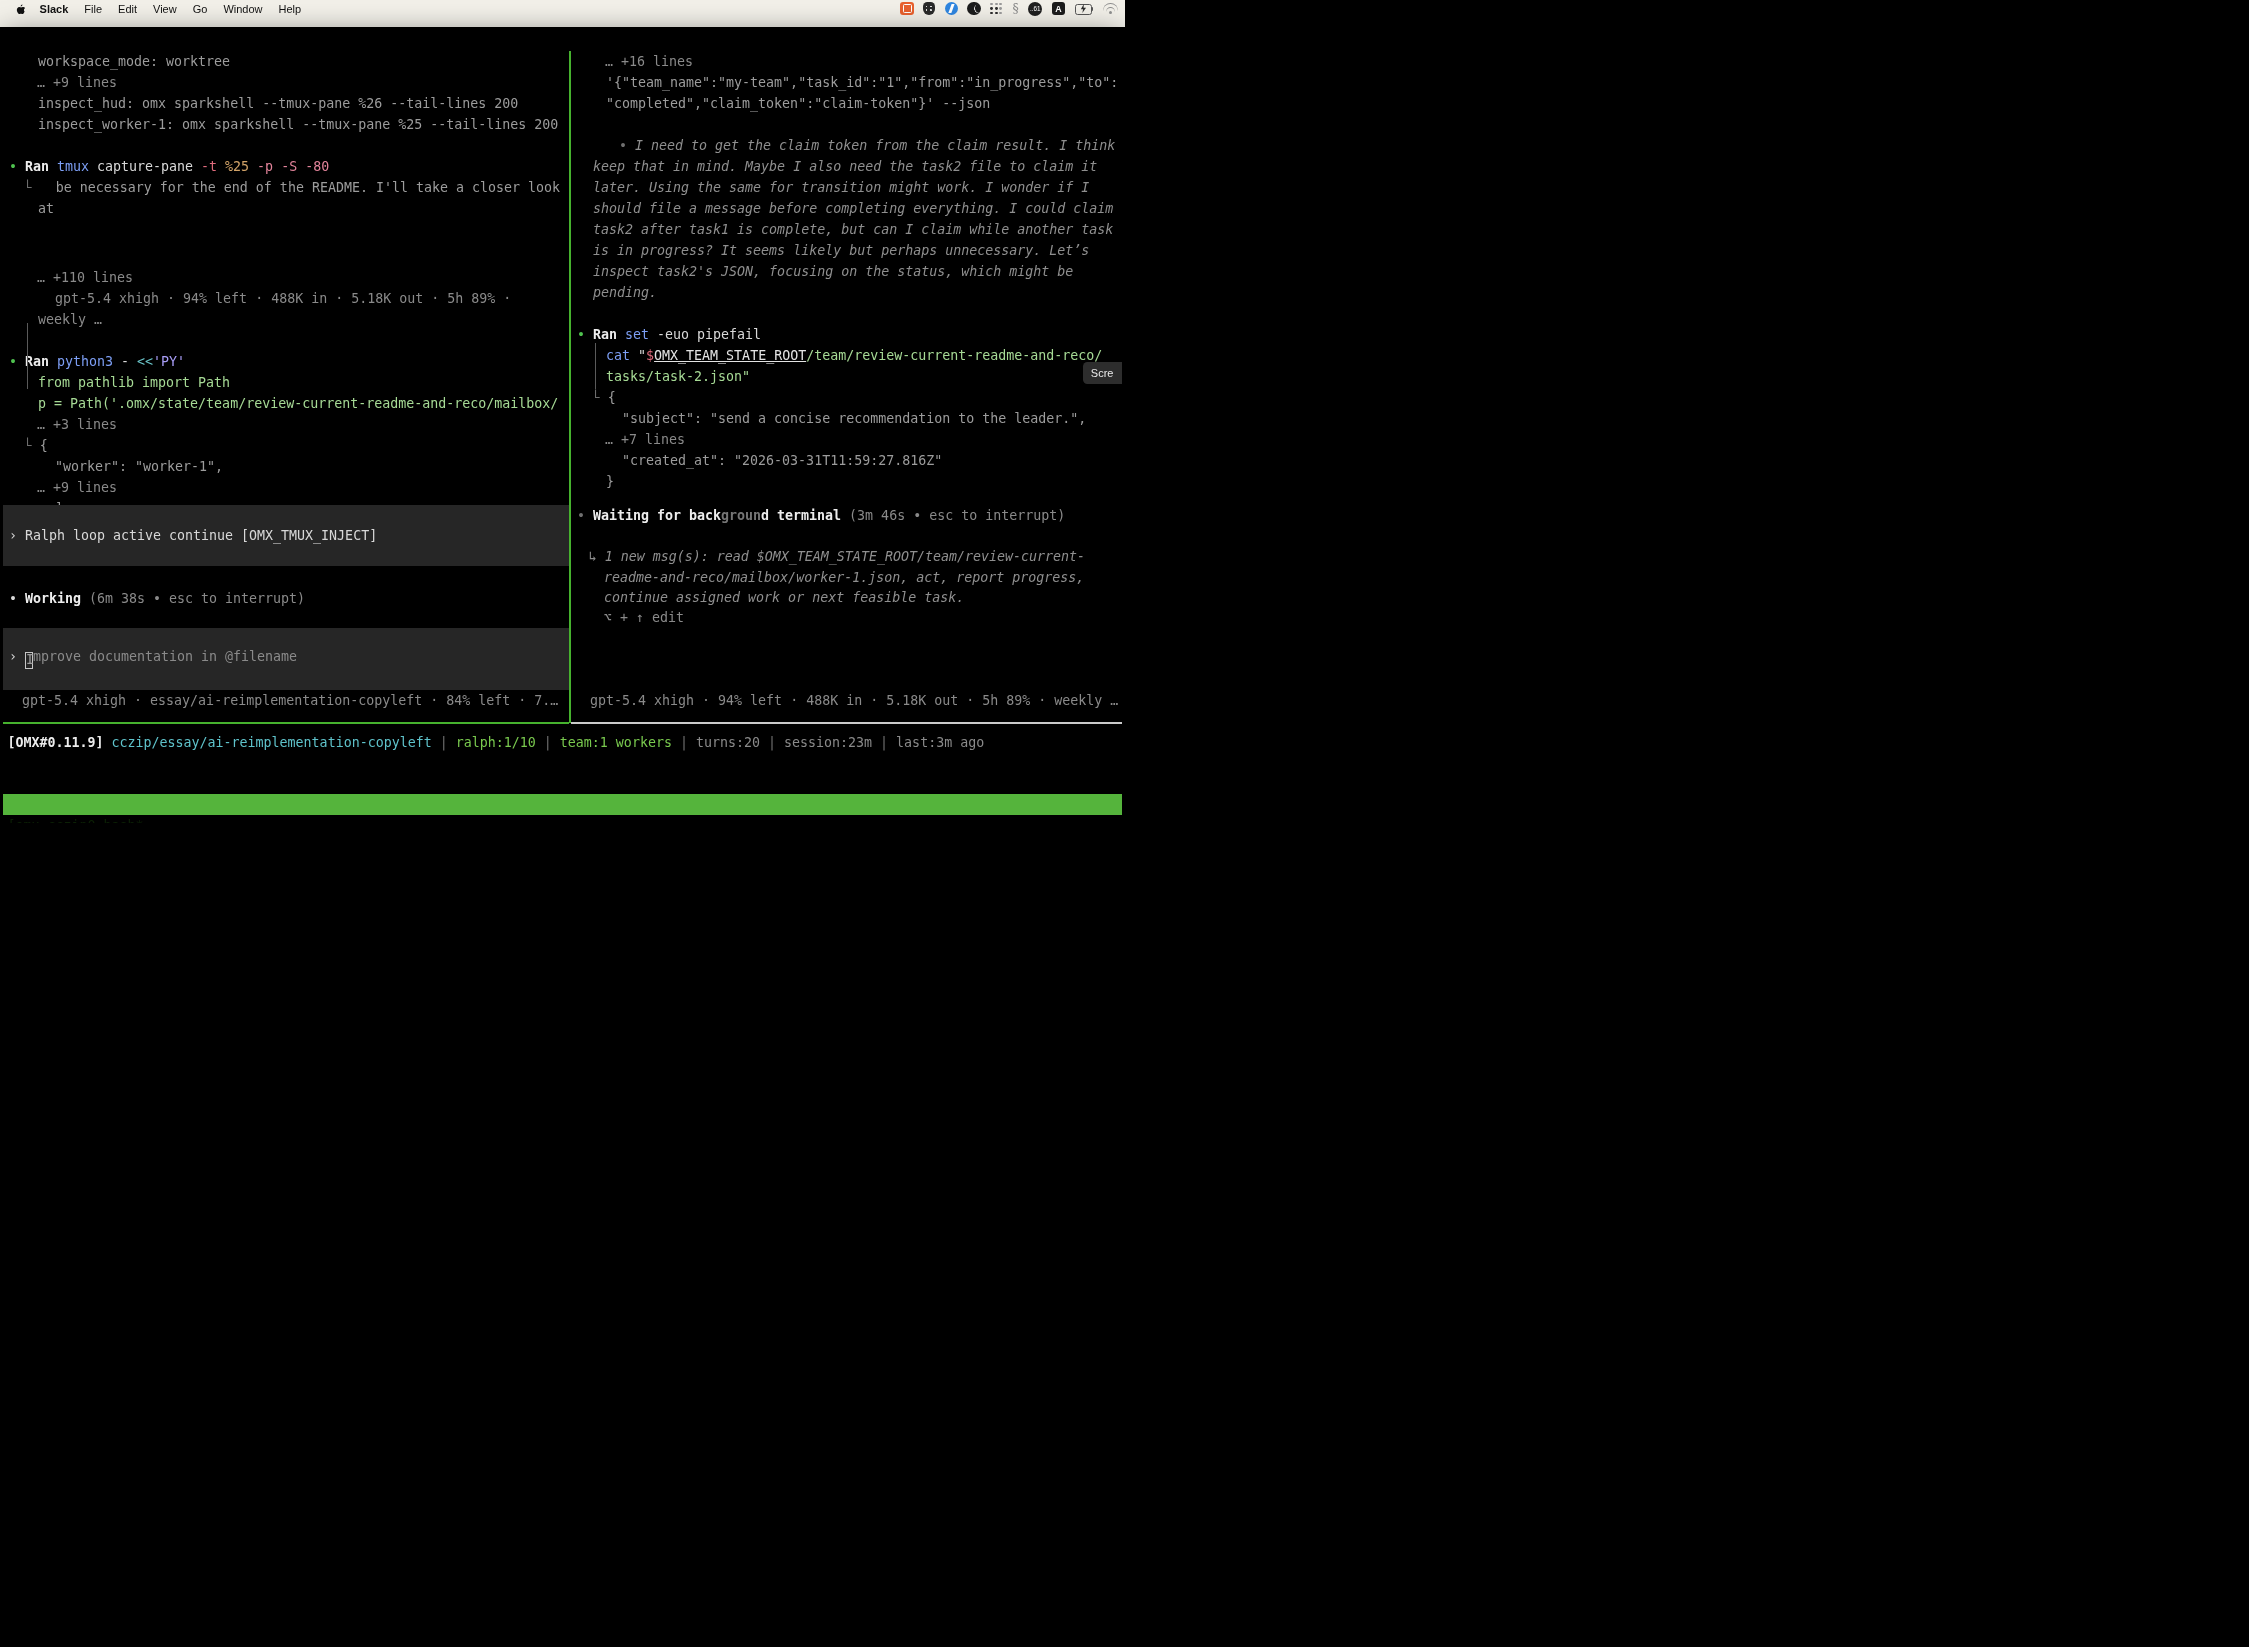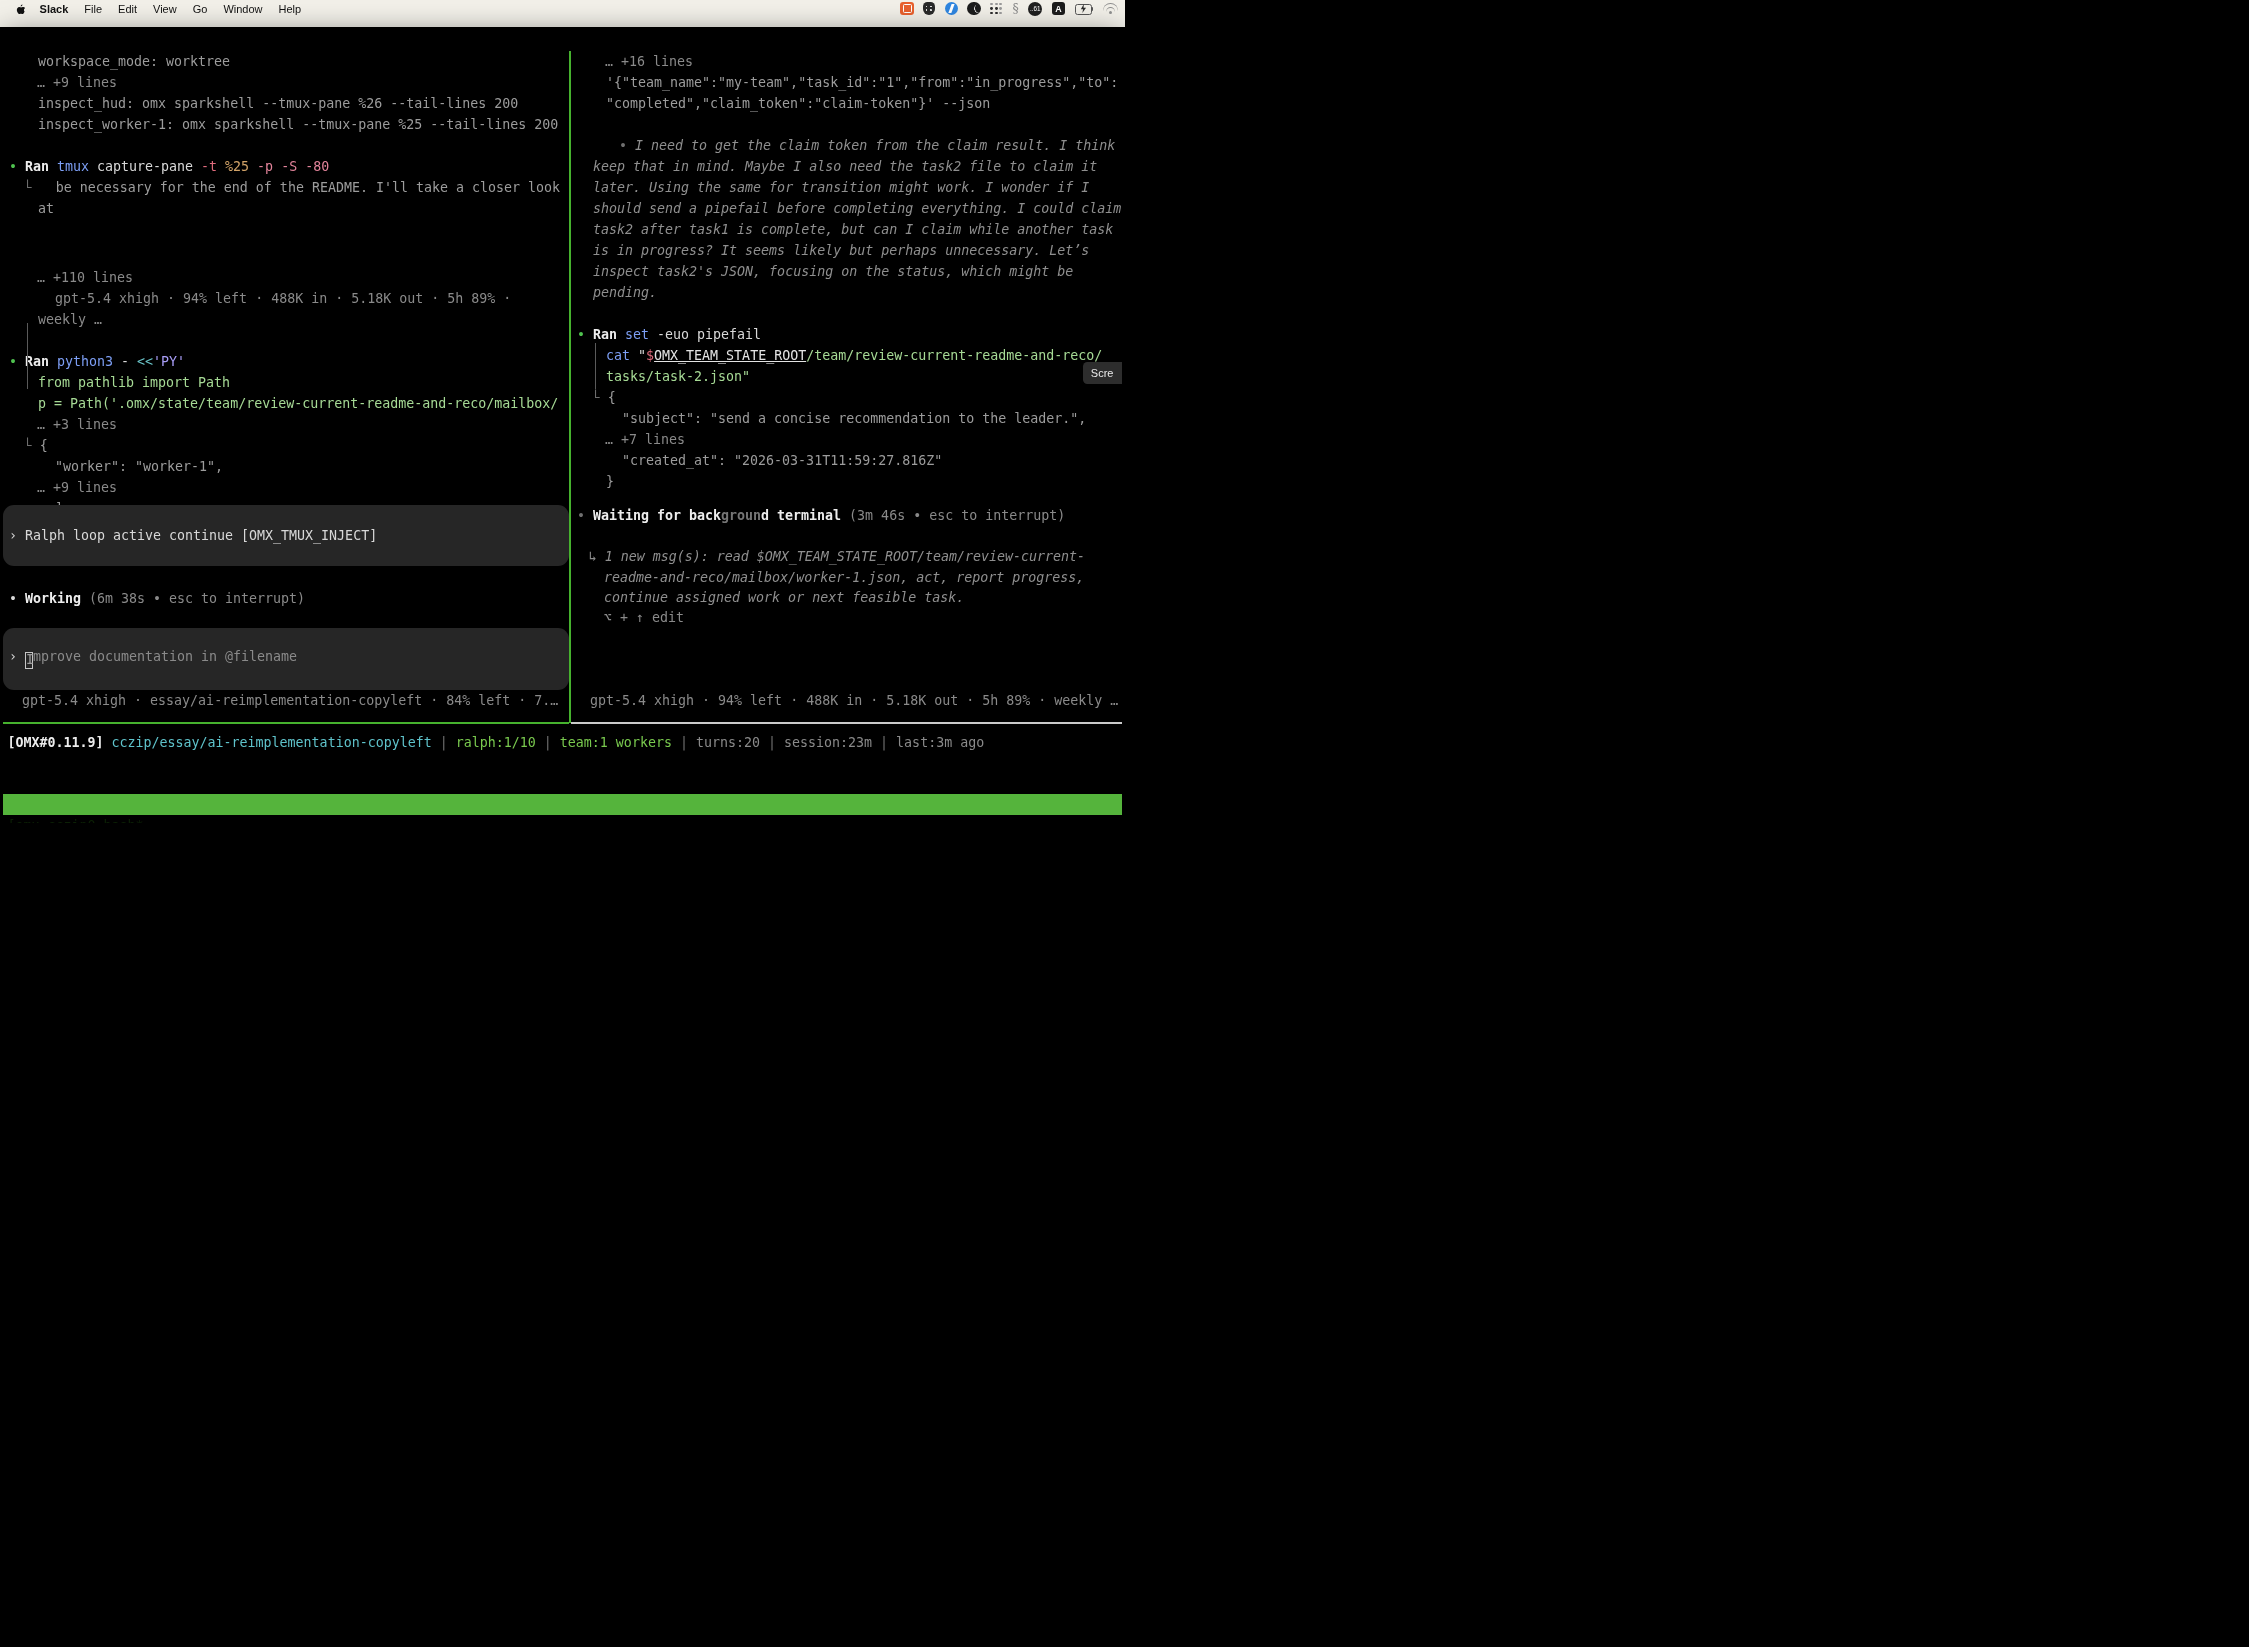--- a/index.html
+++ b/index.html
@@ -68,21 +68,21 @@
   .term{position:absolute;left:0;top:24px;width:100%;height:772px;background:#000;
         font-size:13.3px;color:var(--gray);}
   .pane{position:absolute;top:0;height:672px;overflow:hidden;}
   .pane-left{left:0;width:566px;}
   .pane-right{left:568px;width:551px;}
   .vdivider{position:absolute;left:566px;top:0;width:1.5px;height:672px;background:var(--bgreen);}
   .hline-l{position:absolute;left:0;top:671px;width:566px;height:1.5px;background:var(--bgreen);}
   .hline-r{position:absolute;left:568px;top:671px;right:0;height:1.5px;background:var(--blight);}
   .ln{height:21px;line-height:21px;white-space:pre;}
   .abs{position:absolute;left:0;right:0;white-space:pre;line-height:21px;}
-  .band{position:absolute;left:0;right:0;background:var(--bandbg);display:flex;align-items:center;white-space:pre;border-radius:11px;}
+  .band{position:absolute;left:0;right:0;background:var(--bandbg);display:flex;align-items:center;white-space:pre;}
   .gutterline{position:absolute;width:1.1px;background:#5a5a5a;}
   .cur{display:inline-block;width:8px;height:17px;border:1.1px solid #c6c6c6;box-sizing:border-box;
        line-height:14.8px;text-align:center;color:var(--gray);vertical-align:-3.7px;}
   .tooltip{position:absolute;background:#2d2d2d;border-radius:4.4px;color:#e9e9e9;
        font-family:"Liberation Sans",sans-serif;font-size:11px;display:flex;align-items:center;
        padding-left:8px;height:22px;}
   .statusline{position:absolute;left:0;top:681px;height:21px;line-height:21px;white-space:pre;padding-left:4.4px;}
   .tmuxbar{position:absolute;left:0;top:743px;width:100%;height:21px;line-height:21px;
        background:var(--tmuxgreen);color:#0b2005;white-space:pre;}
   .tmuxbar .tleft{position:absolute;left:4.4px;}
@@ -210,21 +210,21 @@
       <div class="abs" id="editR" style="padding-left: 33px; top: 556px;"><span class="s-dim">⌥ + ↑ edit</span></div>
       <div class="abs" id="footerR" style="padding-left: 19px; top: 639px;"><span class="s-dim">gpt-5.4 xhigh · 94% left · 488K in · 5.18K out · 5h 89% · weekly …</span></div>
       <div class="tooltip" id="tipR" style="right: -14.8px; width: 46px; top: 311px;">Scre</div>
     <div class="ln" style="padding-left: 34px;"><span class="s-dim">… +16 lines</span></div>
         <div class="ln" style="padding-left: 35px;"><span class="s-gray">'{"team_name":"my-team","task_id":"1","from":"in_progress","to":</span></div>
         <div class="ln" style="padding-left: 35px;"><span class="s-gray">"completed","claim_token":"claim-token"}' --json</span></div>
         <div class="ln"></div>
         <div class="ln" style="padding-left: 7px; margin-left: 41px;"><span class="s-dgray">• </span><span class="s-itl">I need to get the claim token from the claim result. I think I'll</span></div>
         <div class="ln" style="padding-left: 22px;"><span class="s-itl">keep that in mind. Maybe I also need the task2 file to claim it</span></div>
         <div class="ln" style="padding-left: 22px;"><span class="s-itl">later. Using the same for transition might work. I wonder if I</span></div>
-        <div class="ln" style="padding-left: 22px;"><span class="s-itl">should send a pipefail before completing everything. I could claim</span></div>
+        <div class="ln" style="padding-left: 22px;"><span class="s-itl">should file a message before completing everything. I could claim</span></div>
         <div class="ln" style="padding-left: 22px;"><span class="s-itl">task2 after task1 is complete, but can I claim while another task</span></div>
         <div class="ln" style="padding-left: 22px;"><span class="s-itl">is in progress? It seems likely but perhaps unnecessary. Let’s</span></div>
         <div class="ln" style="padding-left: 22px;"><span class="s-itl">inspect task2's JSON, focusing on the status, which might be</span></div>
         <div class="ln" style="padding-left: 22px;"><span class="s-itl">pending.</span></div>
         <div class="ln"></div>
         <div class="ln" style="padding-left: 5.9px;"><span class="s-lim">• </span><span class="s-wb">Ran </span><span class="s-blu">set </span><span class="s-white">-euo pipefail</span></div>
         <div class="ln" style="padding-left: 35px;"><span class="s-blu">cat </span><span class="s-white">"</span><span class="s-red">$</span><span class="s-wu">OMX_TEAM_STATE_ROOT</span><span class="s-grn">/team/review-current-readme-and-reco/</span></div>
         <div class="ln" style="padding-left: 35px;"><span class="s-grn">tasks/task-2.json"</span></div>
         <div class="ln" style="padding-left: 20.7px;"><span class="s-dgray">└ </span><span class="s-gray">{</span></div>
         <div class="ln" style="padding-left: 51px;"><span class="s-gray">"subject": "send a concise recommendation to the leader.",</span></div>

